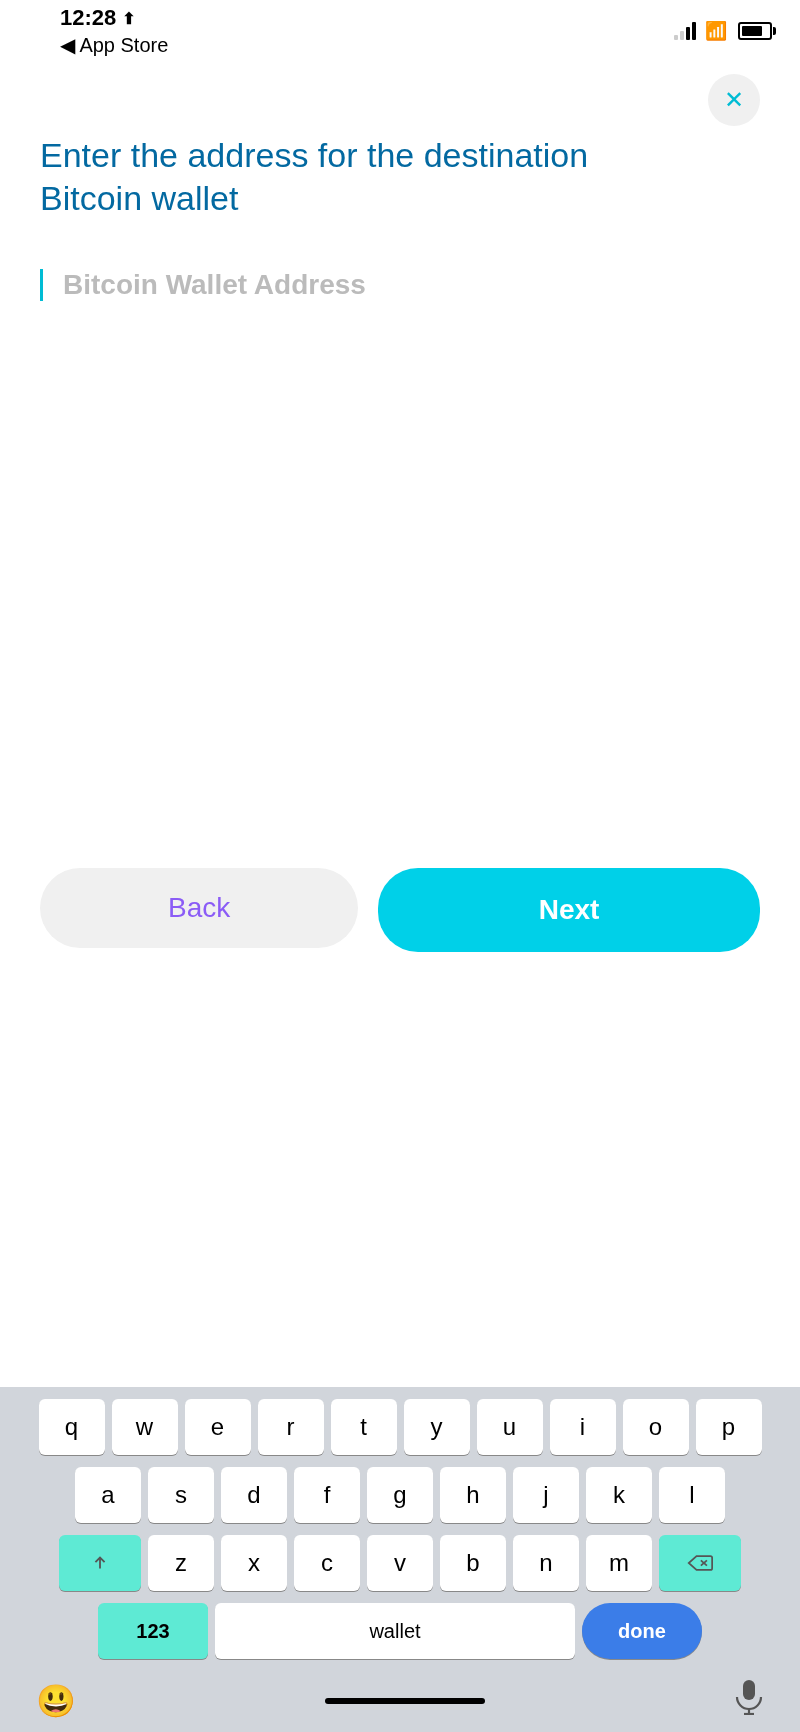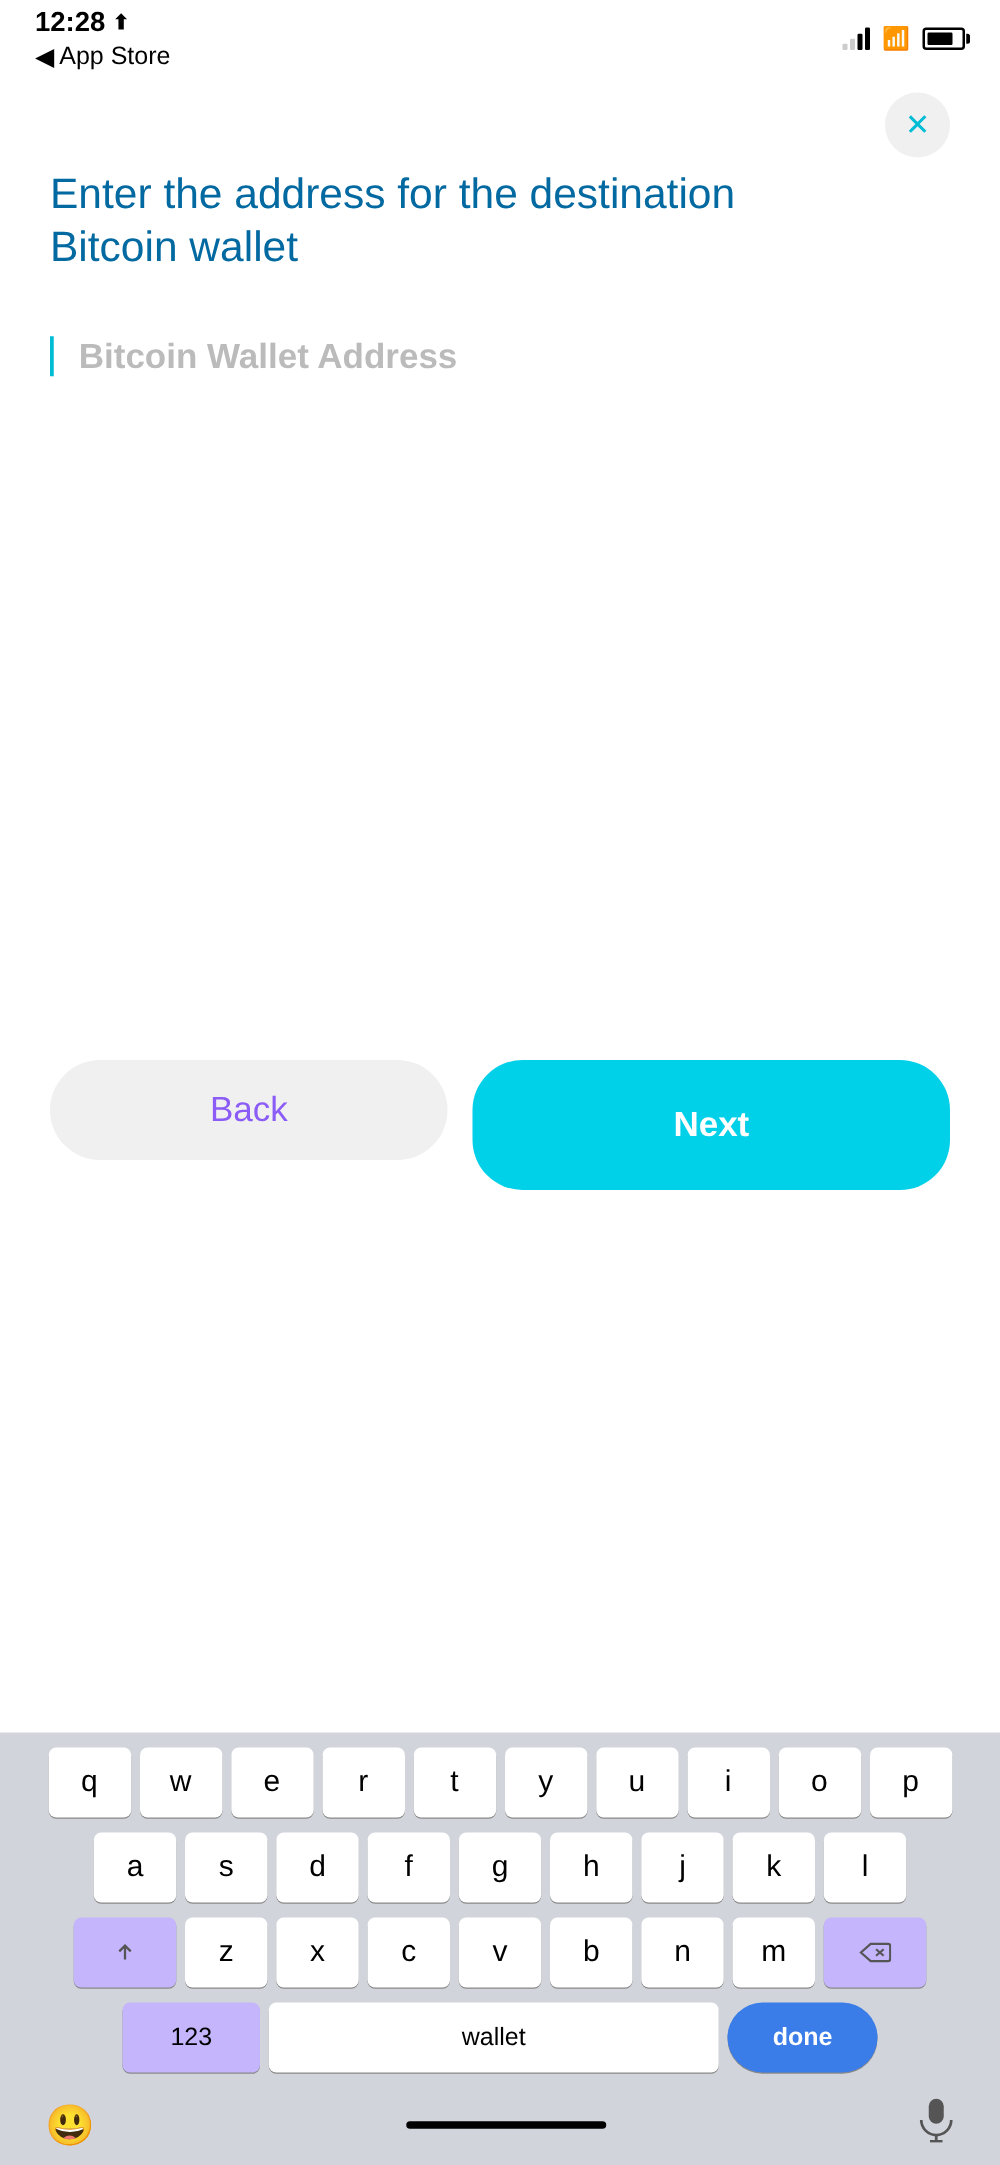--- a/index.html
+++ b/index.html
@@ -18,20 +18,21 @@
       display: flex;
       justify-content: space-between;
       align-items: center;
       padding: 14px 28px 6px 28px;
       height: 54px;
     }
     .status-left {
       display: flex;
       flex-direction: column;
       gap: 2px;
+      margin-left: 32px;
     }
     .status-time {
       font-size: 22px;
       font-weight: 600;
       color: #000;
       display: flex;
       align-items: center;
       gap: 6px;
     }
     .location-icon {
@@ -164,21 +165,21 @@
       border-radius: 40px;
       background: #f0f0f0;
       border: none;
       font-size: 28px;
       color: #8b5cf6;
       font-weight: 500;
       cursor: pointer;
     }
     .btn-next {
       flex: 1.2;
-      height: 104px;
+      height: 84px;
       border-radius: 40px;
       background: #00d0e8;
       border: none;
       font-size: 28px;
       color: #fff;
       font-weight: 600;
       cursor: pointer;
     }
 
     
@@ -211,23 +212,24 @@
       cursor: pointer;
       box-shadow: 0 1px 0 #888;
       user-select: none;
     }
 
     .key-letter {
       width: 66px;
     }
 
     .key-special {
-      background: #c4b5fd;
-      color: #000;
-      font-size: 20px;
+      background: #5eead4;
+      color: #000;
+      font-size: 20px;
+      font-weight: bold;
     }
 
     .key-shift {
       width: 82px;
     }
     .key-delete {
       width: 82px;
     }
 
     .key-123 {

